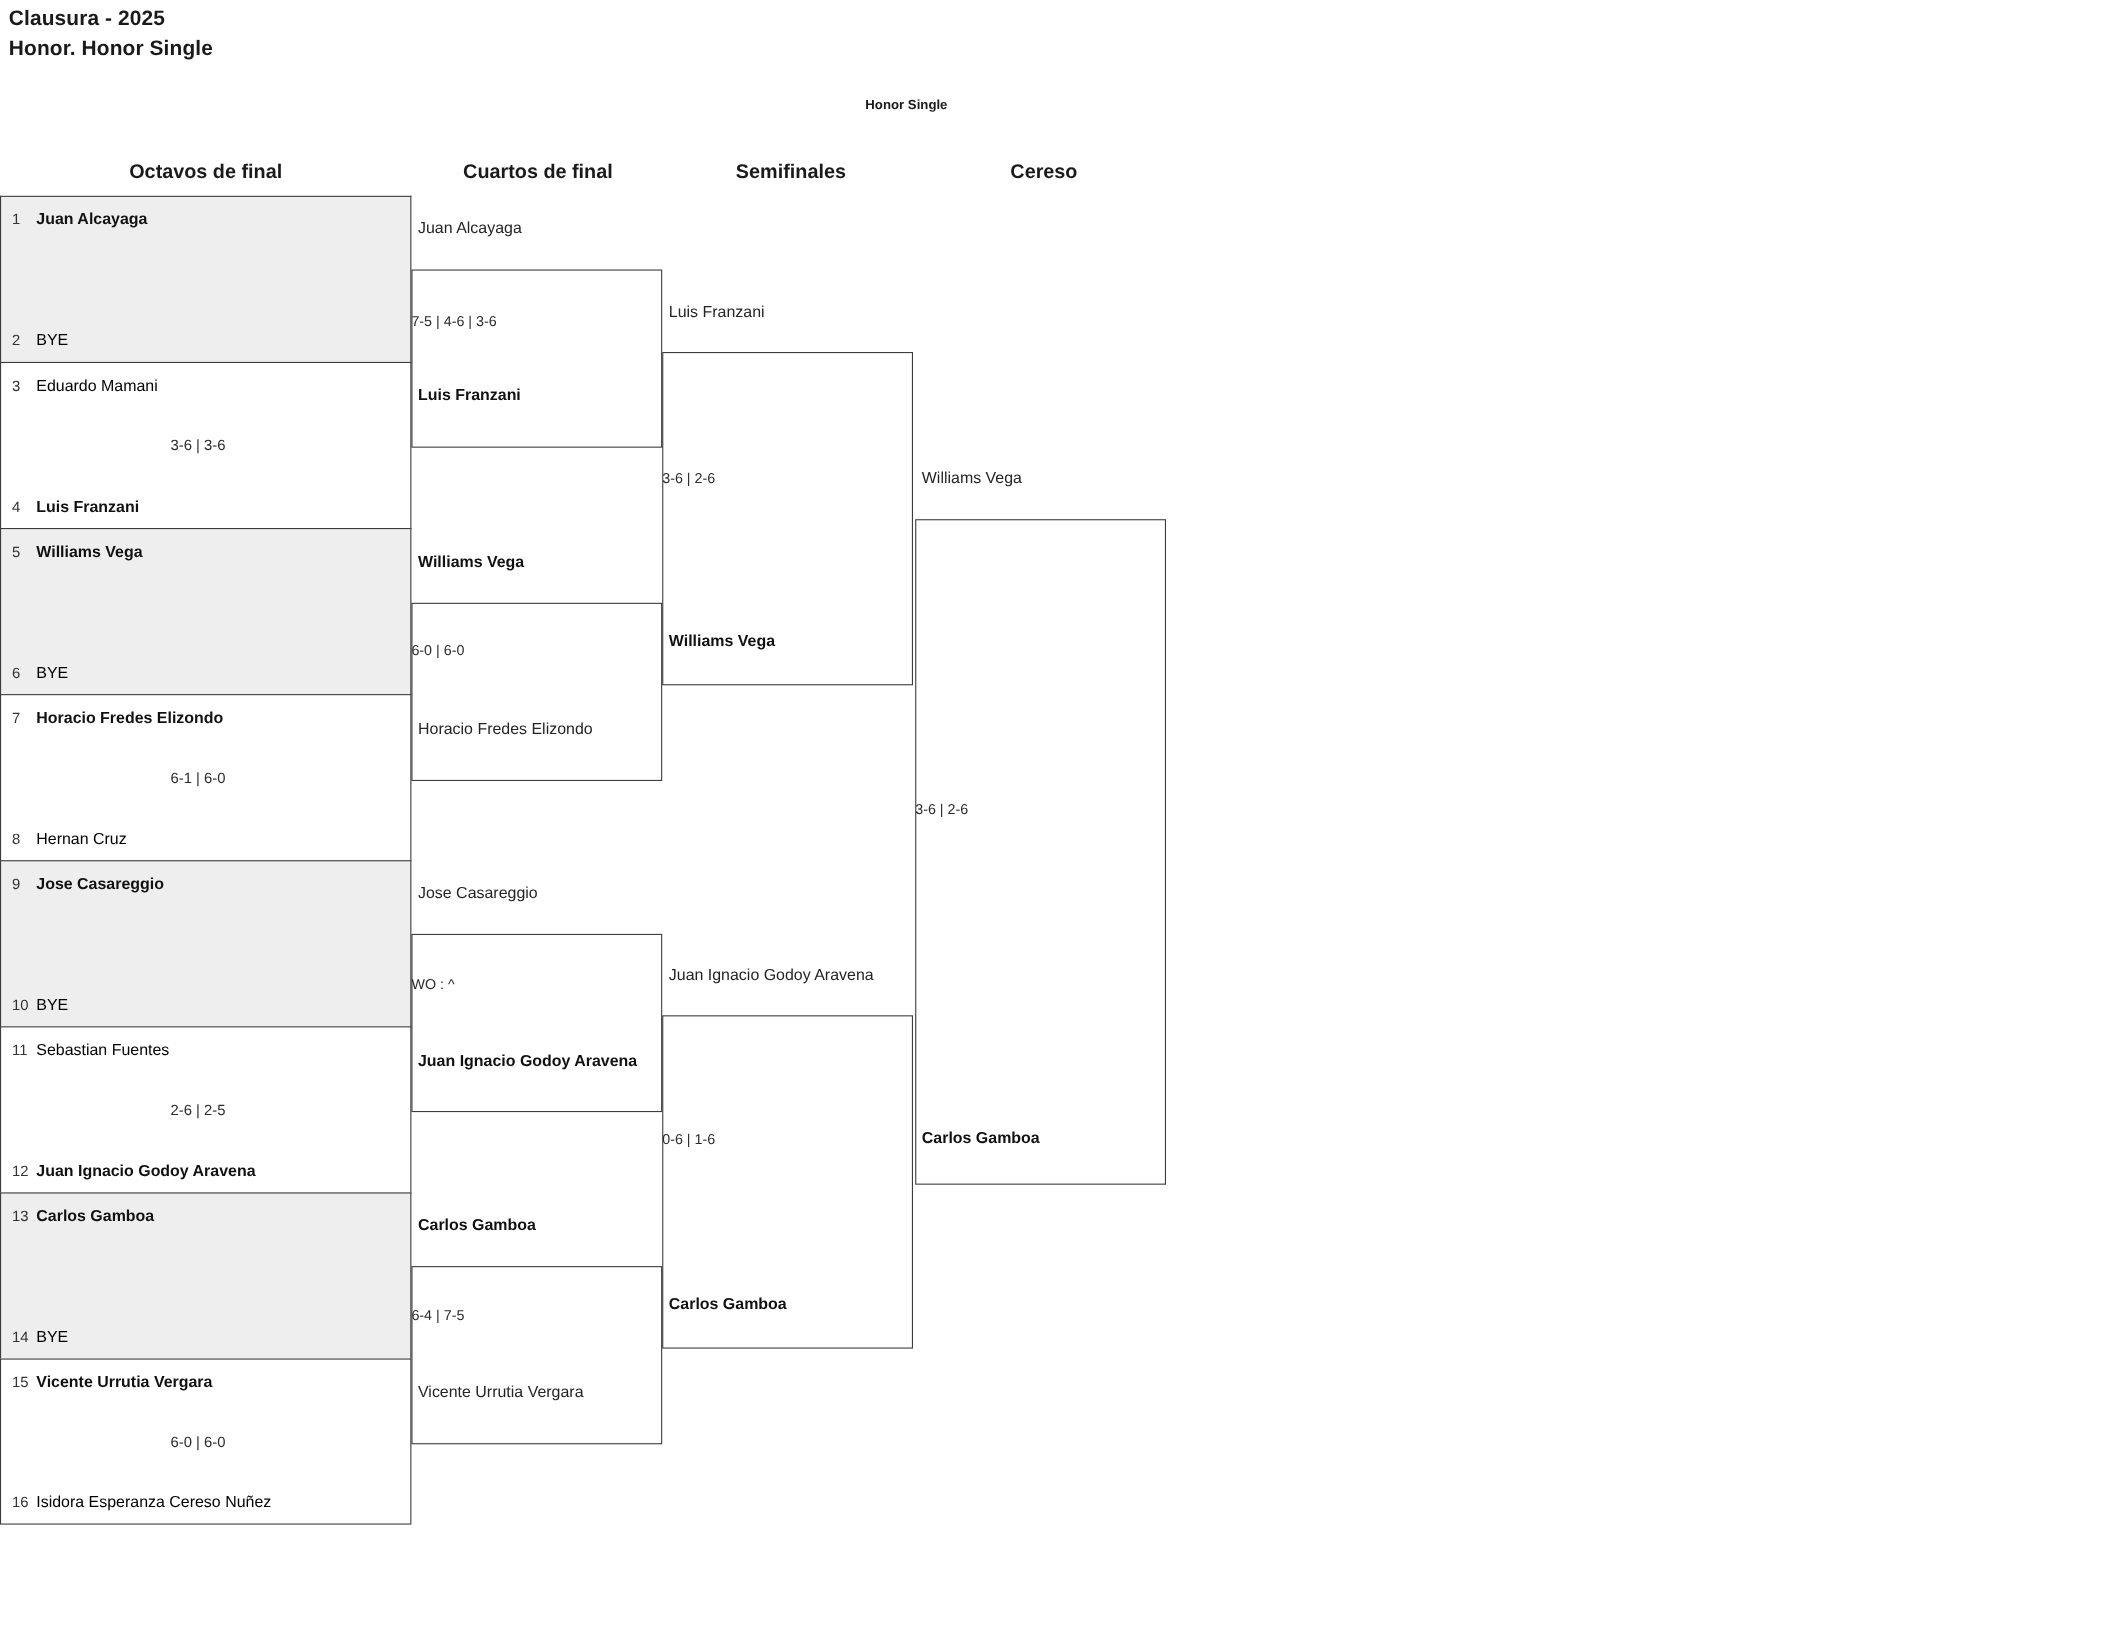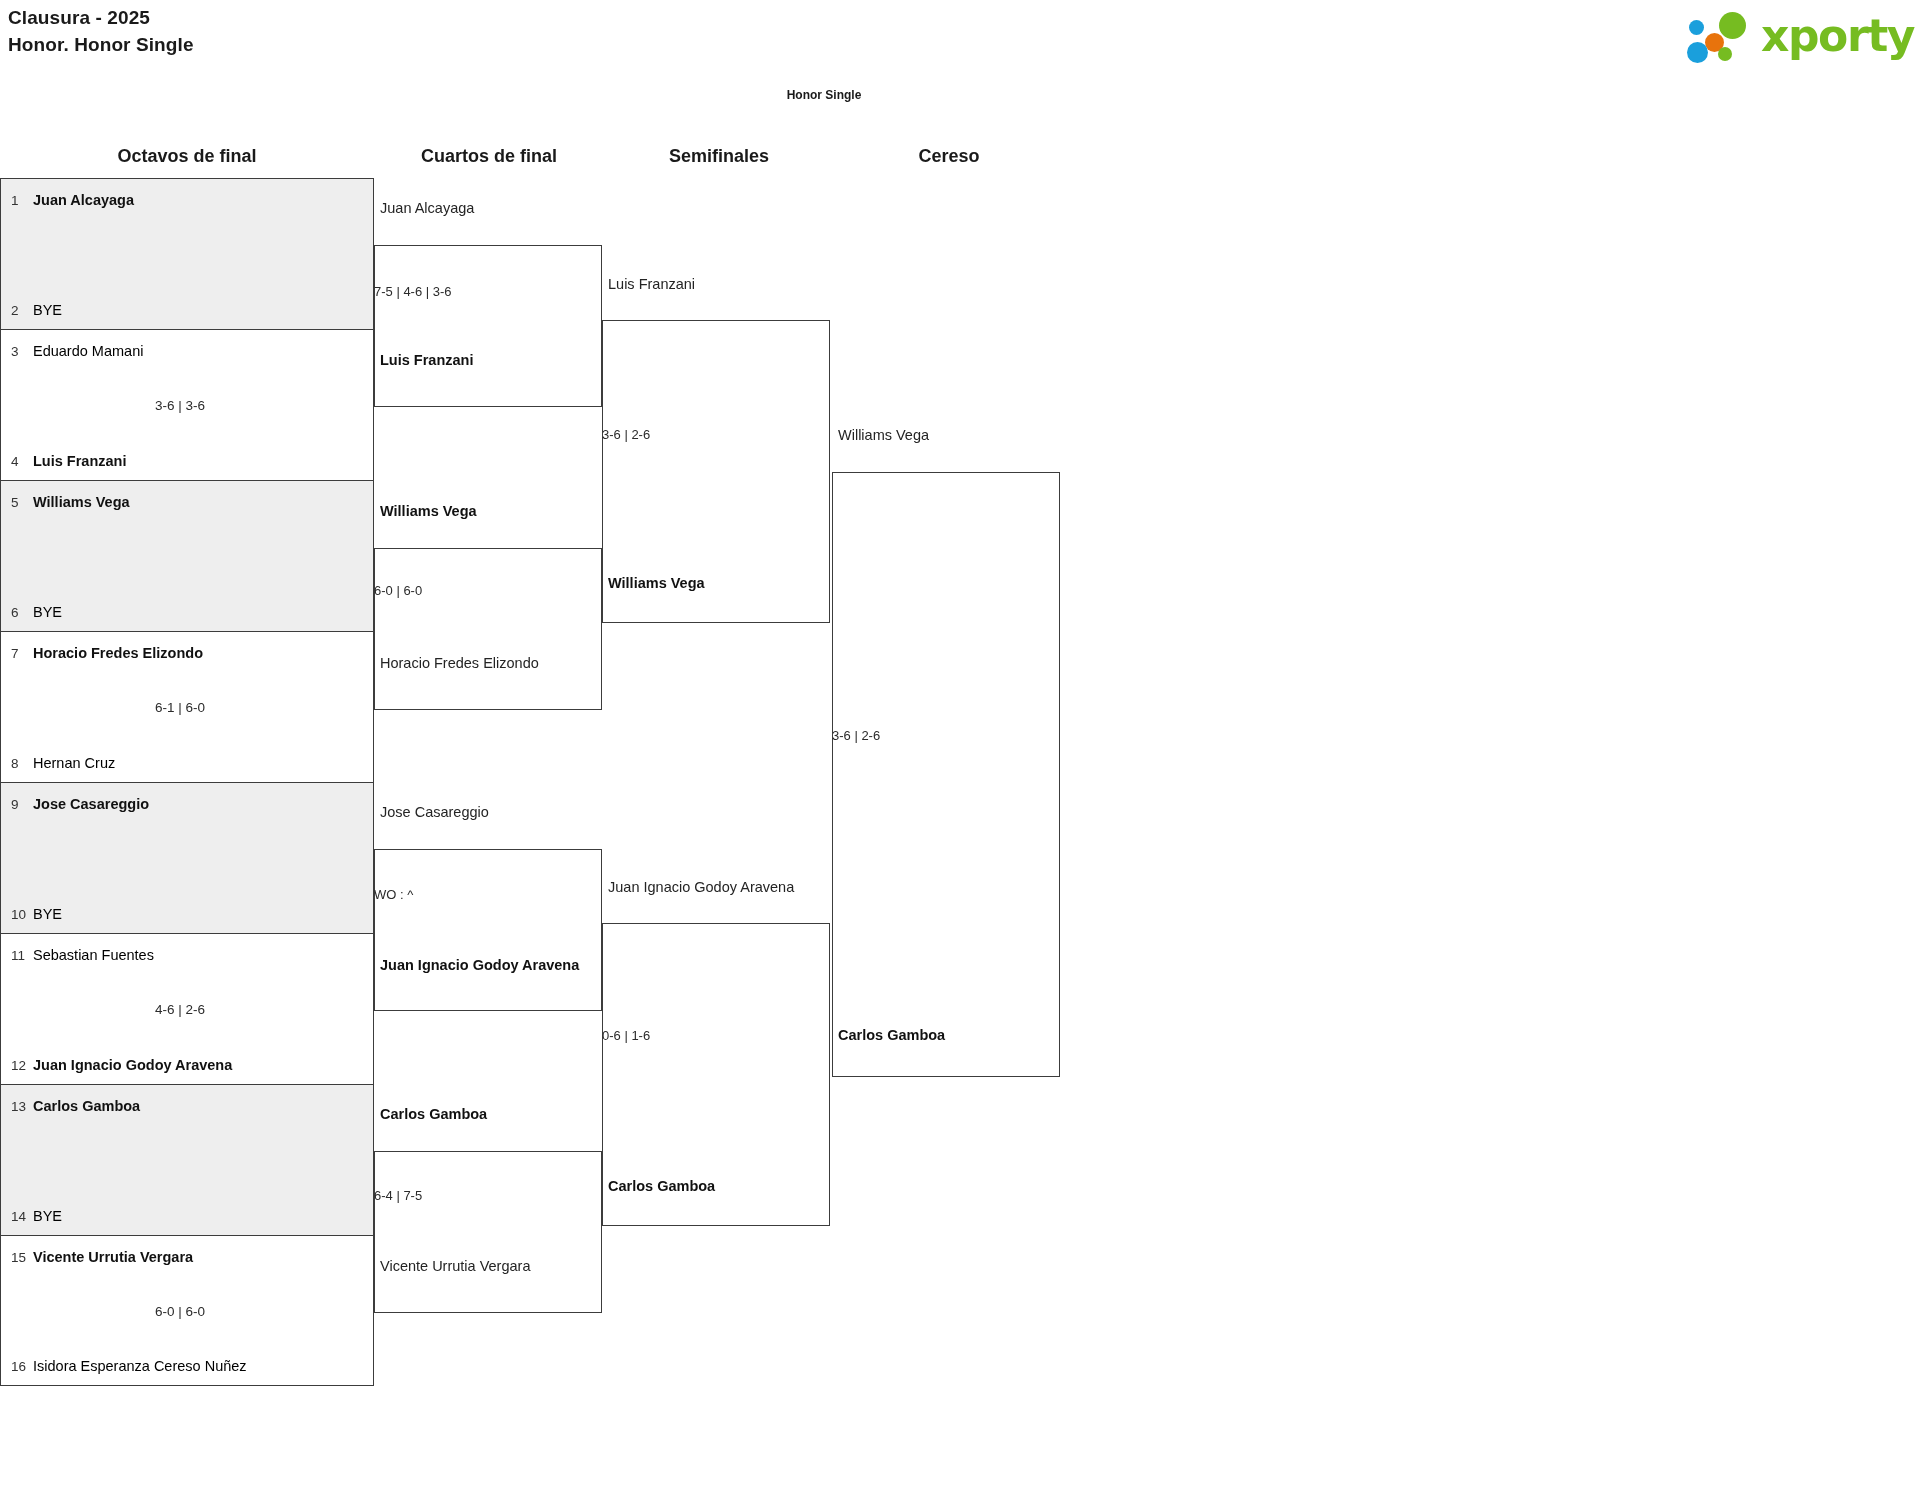--- a/index.html
+++ b/index.html
@@ -79,30 +79,20 @@
 </head>
 <body>
 
 <div class="page">
 
   <div class="title-block">
     <div class="title-line">Clausura - 2025</div>
     <div class="title-line">Honor. Honor Single</div>
   </div>
 
-  <div class="logo">
-    <div class="logo-dots">
-      <div class="dot" style="left:2px;  top:8px;  width:15px; height:15px; background:#1a9fdc;"></div>
-      <div class="dot" style="left:18px; top:21px; width:19px; height:19px; background:#e8730c;"></div>
-      <div class="dot" style="left:32px; top:0px;  width:27px; height:27px; background:#76bc21;"></div>
-      <div class="dot" style="left:0px;  top:30px; width:21px; height:21px; background:#1a9fdc;"></div>
-      <div class="dot" style="left:31px; top:35px; width:14px; height:14px; background:#76bc21;"></div>
-    </div>
-    <div class="logo-word">xporty</div>
-  </div>
 
   <div class="bracket-title">
     <span>Honor Single</span>
   </div>
 
   <div class="round-head" style="left:0px;   width:374px;">Octavos de final</div>
   <div class="round-head" style="left:374px; width:230px;">Cuartos de final</div>
   <div class="round-head" style="left:604px; width:230px;">Semifinales</div>
   <div class="round-head" style="left:834px; width:230px;">Cereso</div>
 
@@ -166,21 +156,21 @@
         <span class="seed">10</span>
         <span class="pname bye">BYE</span>
       </div>
     </div>
 
     <div class="r16-match">
       <div class="slot top">
         <span class="seed">11</span>
         <span class="pname">Sebastian Fuentes</span>
       </div>
-      <div class="r16-score">4-6 | 2-6</div>
+      <div class="r16-score">2-6 | 2-5</div>
       <div class="slot bot">
         <span class="seed">12</span>
         <span class="pname win">Juan Ignacio Godoy Aravena</span>
       </div>
     </div>
 
     <div class="r16-match shaded">
       <div class="slot top">
         <span class="seed">13</span>
         <span class="pname win">Carlos Gamboa</span>

